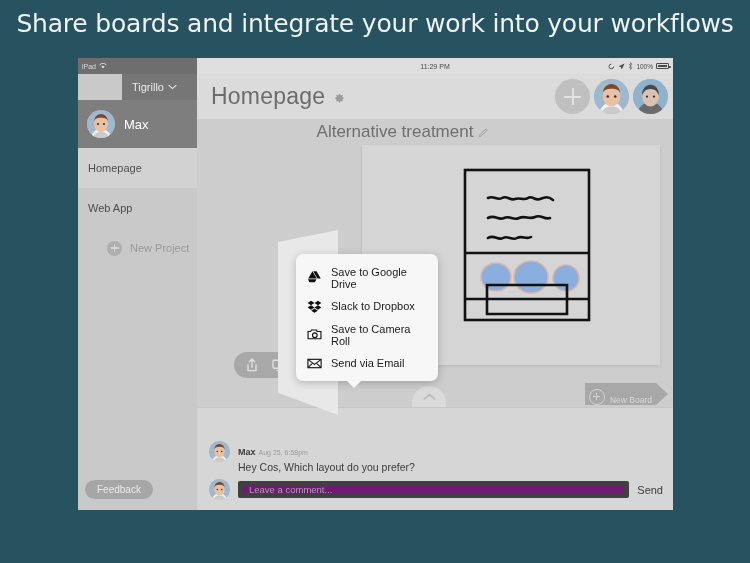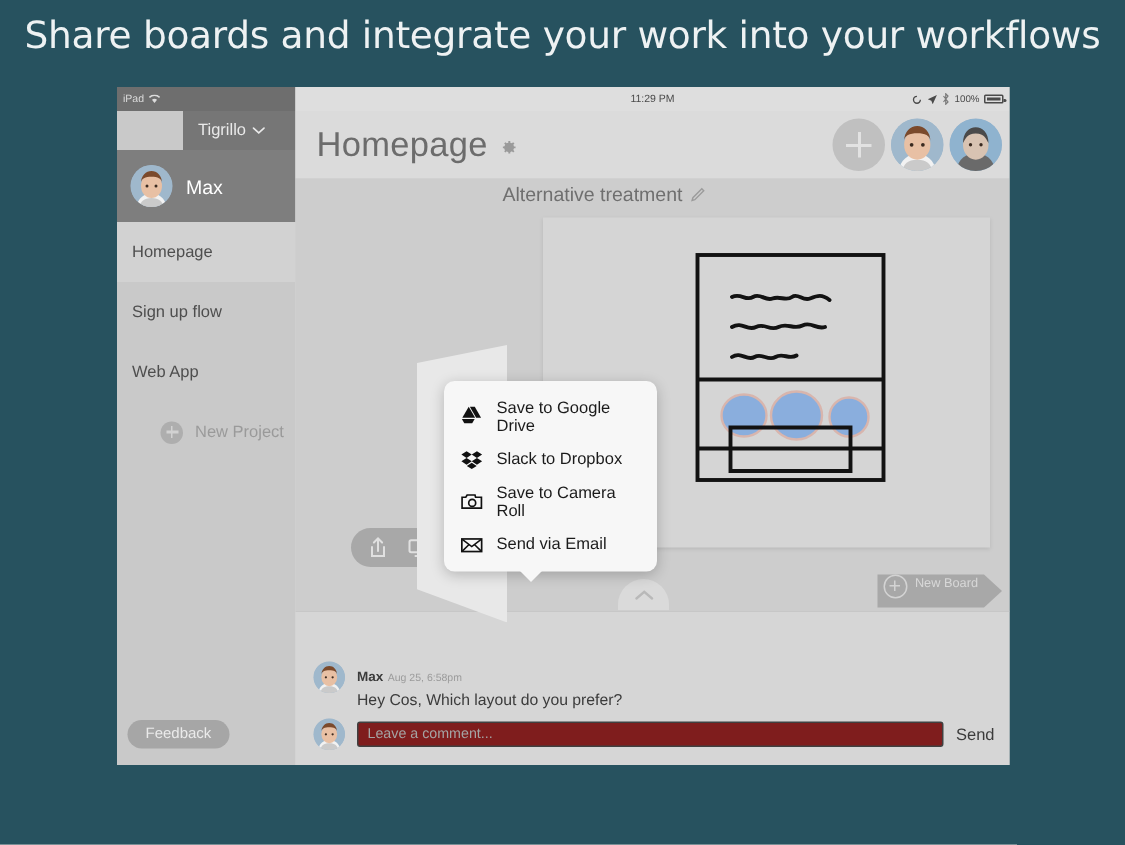--- a/index.html
+++ b/index.html
@@ -119,34 +119,34 @@
   .av{ border-radius:50%; overflow:hidden; flex:none; position:relative; background:#9fb8cc;}
   .av svg{ display:block; }
 
   
   .canvas{
     position:absolute; left:0; top:61px; width:476px; height:288px;
     background:#cdcdcd; overflow:hidden;
   }
   .board-label{
     position:absolute; left:0; top:3px; width:412px; text-align:center;
-    font-size:13px; color:#6f6f6f;
+    font-size:17px; color:#6f6f6f;
     display:flex; align-items:center; justify-content:center; gap:5px;
   }
   .board-card{
     position:absolute; left:165px; top:26px; width:298px; height:220px;
     background:#d5d5d5; box-shadow:0 1px 3px rgba(0,0,0,.10);
   }
   .sketch{ position:absolute; left:100px; top:22px; }
   .newboard{
     position:absolute; right:5px; top:264px;
     height:22px; display:flex; align-items:center;
   }
   .nb-body{
-    background:#a8a8a8; height:22px; display:flex; align-items:flex-start;
+    background:#a8a8a8; height:22px; display:flex; align-items:flex-end;
     gap:5px; padding:0 4px 0 4px; color:#d8d8d8; font-size:8.5px;
   }
   .nb-ring{
     width:16px; height:16px; border-radius:50%;
     border:1.4px solid #d3d3d3; position:relative; flex:none;
   }
   .nb-ring:before,.nb-ring:after{ content:""; position:absolute; background:#d3d3d3;}
   .nb-ring:before{ left:3px; top:6.1px; width:7px; height:1.4px;}
   .nb-ring:after{ left:6.1px; top:3px; width:1.4px; height:7px;}
   .nb-arrow{
@@ -199,21 +199,21 @@
     position:absolute; left:12px; top:33px; display:flex; gap:8px; align-items:flex-start;
   }
   .c-name{ font-size:9px; font-weight:bold; color:#3b3b3b; }
   .c-time{ font-size:7px; color:#9b9b9b; margin-left:3px;}
   .c-text{ font-size:10.5px; color:#3b3b3b; margin-top:2px;}
   .compose{
     position:absolute; left:12px; bottom:10px; right:10px;
     display:flex; align-items:center; gap:8px;
   }
   .c-input{
-    flex:1; height:17px; background:#7f1d1d; border:1px solid #404040;
+    flex:1; height:17px; background:#701a75; border:5px solid #404040;
     border-radius:2px; font-size:9.5px; color:#a4a4a4; padding:0 6px;
     display:flex; align-items:center;
   }
   .send{ font-size:11px; color:#3b3b3b; }
 </style>
 </head>
 <body>
 
 <div class="promo-title">Share boards and integrate your work into your workflows</div>
 
@@ -246,23 +246,20 @@
           <path d="M7 12c0-5 3.4-8 7-8s7 3 7 8c0-3-3-4.2-7-4.2S7 9 7 12z" fill="#7b4a2c"></path>
           <circle cx="11" cy="14" r="1" fill="#3a2a20"></circle>
             <circle cx="17" cy="14" r="1" fill="#3a2a20"></circle>
         </svg>
       </span>
       <span class="name">Max</span>
     </div>
 
     <div class="sb-item active">
       <span>Homepage</span>
-    </div>
-    <div class="sb-item">
-      <span>Sign up flow</span>
     </div>
     <div class="sb-item">
       <span>Web App</span>
     </div>
 
     <div class="sb-new">
       <span class="plus-circle"></span>
       <span>New Project</span>
     </div>
 

